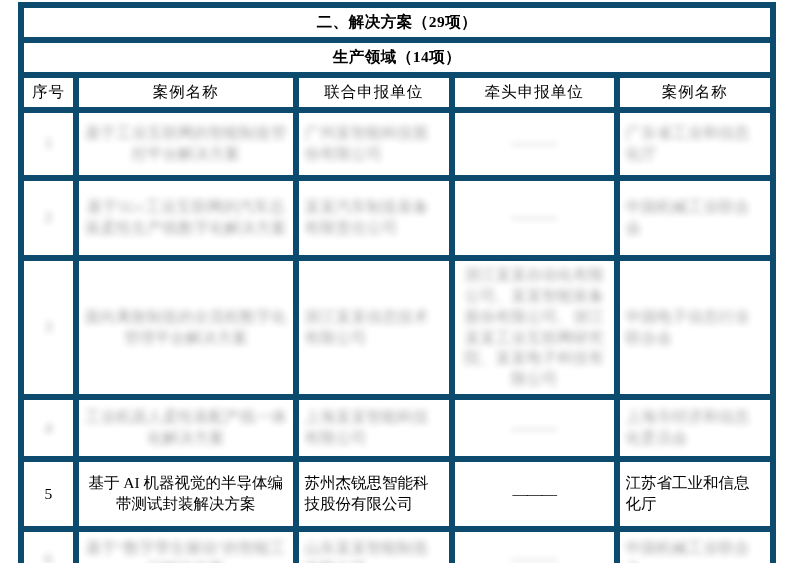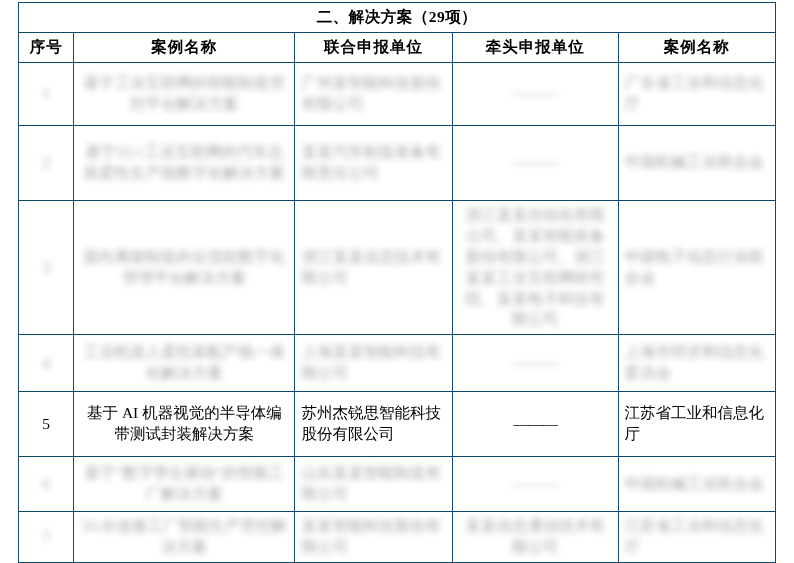--- a/index.html
+++ b/index.html
@@ -22,21 +22,21 @@
     box-sizing: border-box;
     padding: 0 18px;
   }
   table.doc-table {
     width: 758px;
     border-collapse: collapse;
     table-layout: fixed;
     margin-top: 2px;
   }
   table.doc-table td {
-    border: 1px solid #0c4a6e;
+    border: 6px solid #0c4a6e;
     padding: 4px 6px;
     vertical-align: middle;
     font-size: 15.5px;
     line-height: 1.35;
   }
   .title-row td {
     text-align: center;
     font-weight: bold;
     font-size: 17px;
     letter-spacing: 0.5px;
@@ -44,21 +44,21 @@
   }
   .subtitle-row td {
     text-align: center;
     font-weight: bold;
     font-size: 17px;
     letter-spacing: 0.5px;
     padding: 7px 6px;
   }
   .header-row td {
     text-align: center;
-    font-weight: bold;
+    font-weight: normal;
     font-size: 16px;
     padding: 9px 4px;
     letter-spacing: 1px;
   }
   td.col-idx { width: 52px; text-align: center; }
   td.col-name { width: 208px; text-align: center; }
   td.col-lead { width: 148px; }
   td.col-joint { width: 156px; text-align: center; }
   td.col-rec { width: 148px; }
 
@@ -102,20 +102,23 @@
       <col style="width:52px">
       <col style="width:208px">
       <col style="width:148px">
       <col style="width:156px">
       <col style="width:148px">
     </colgroup>
     <tbody>
       <tr class="title-row">
         <td colspan="5">二、解决方案（29项）</td>
       </tr>
+      <tr class="subtitle-row">
+        <td colspan="5">生产领域（14项）</td>
+      </tr>
       <tr class="header-row">
         <td class="col-idx">序号</td>
         <td class="col-name">案例名称</td>
         <td class="col-lead">联合申报单位</td>
         <td class="col-joint">牵头申报单位</td>
         <td class="col-rec">案例名称</td>
       </tr>
 
       <tr class="blur row-h1">
         <td class="col-idx">

